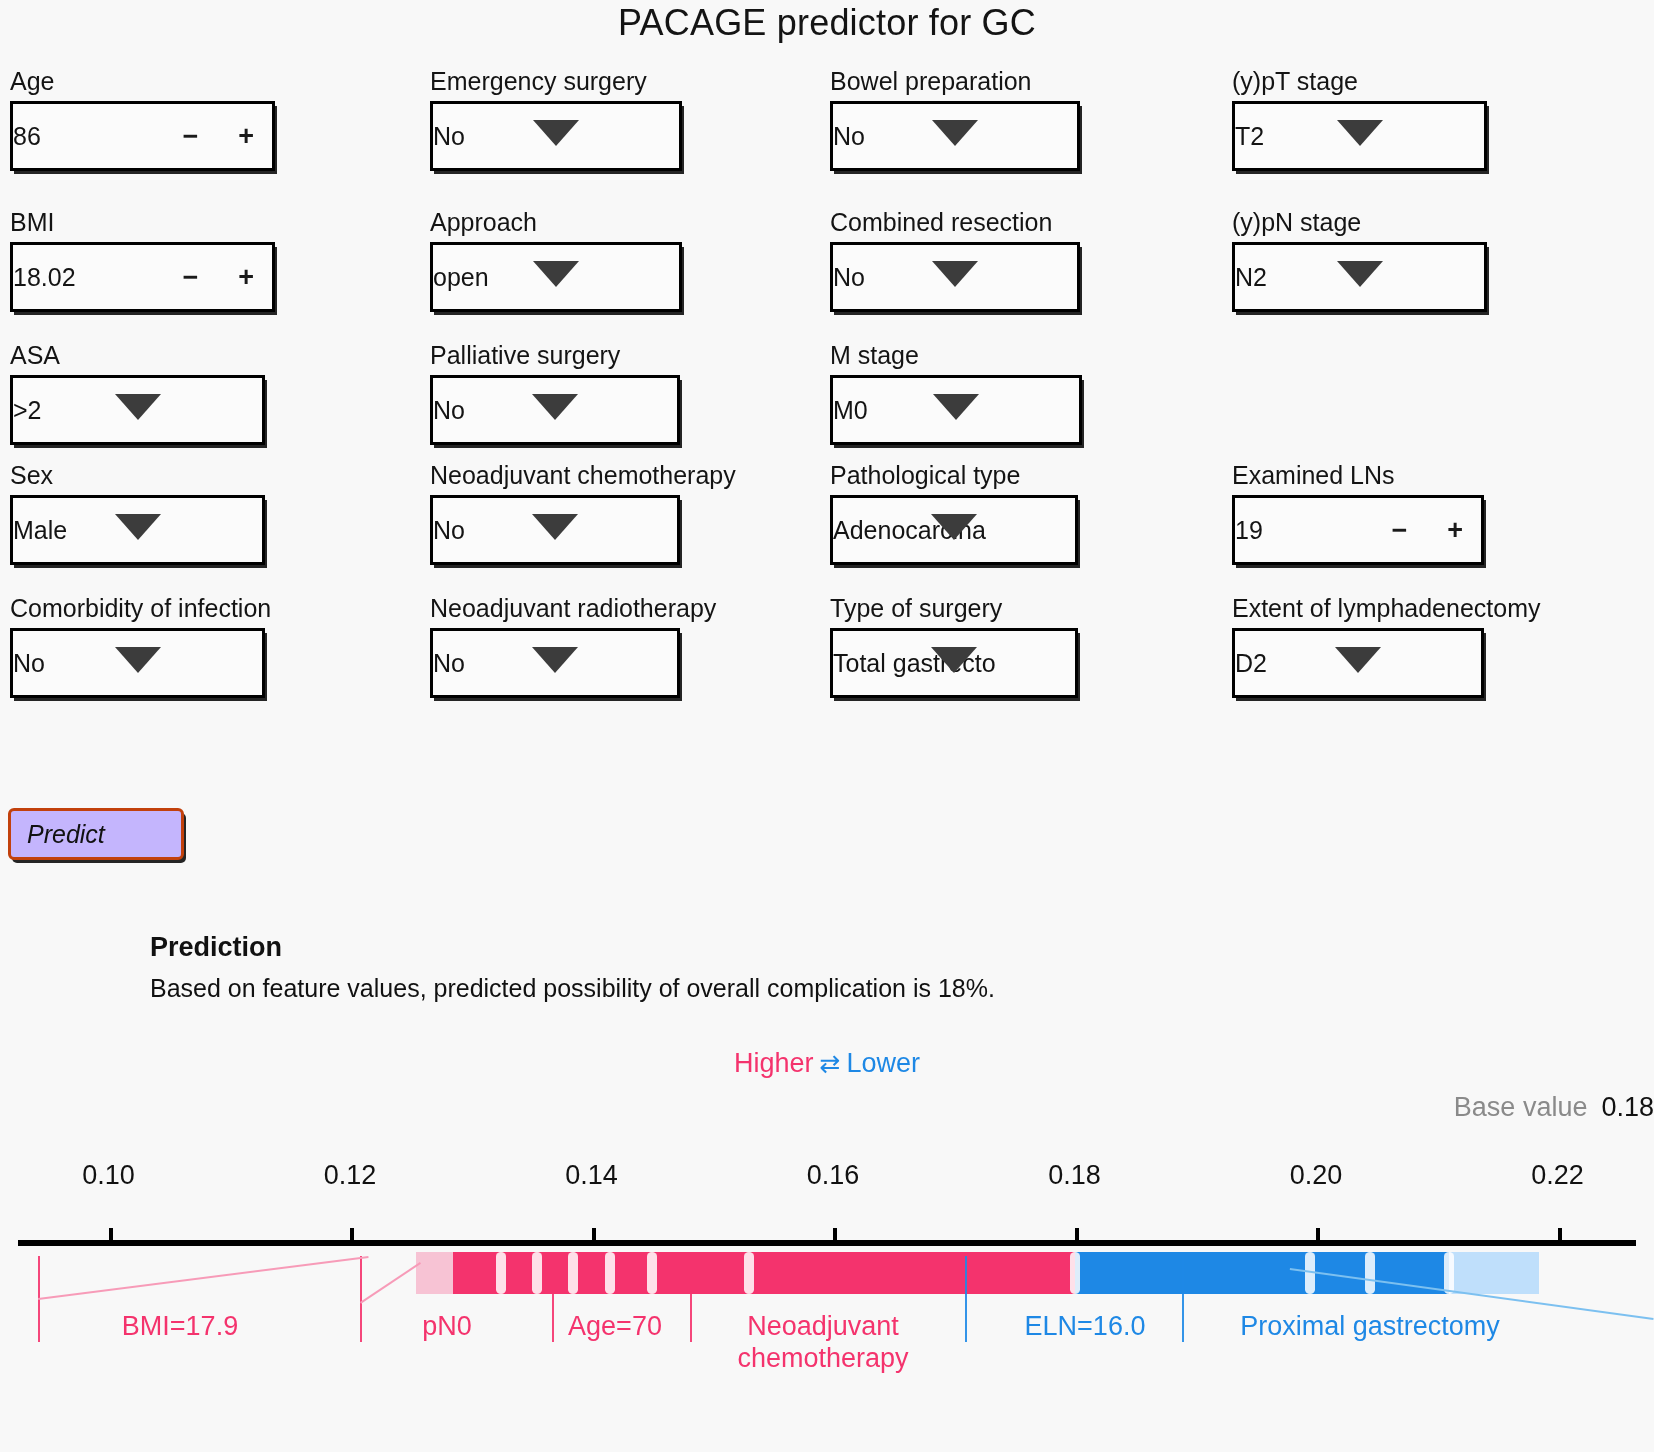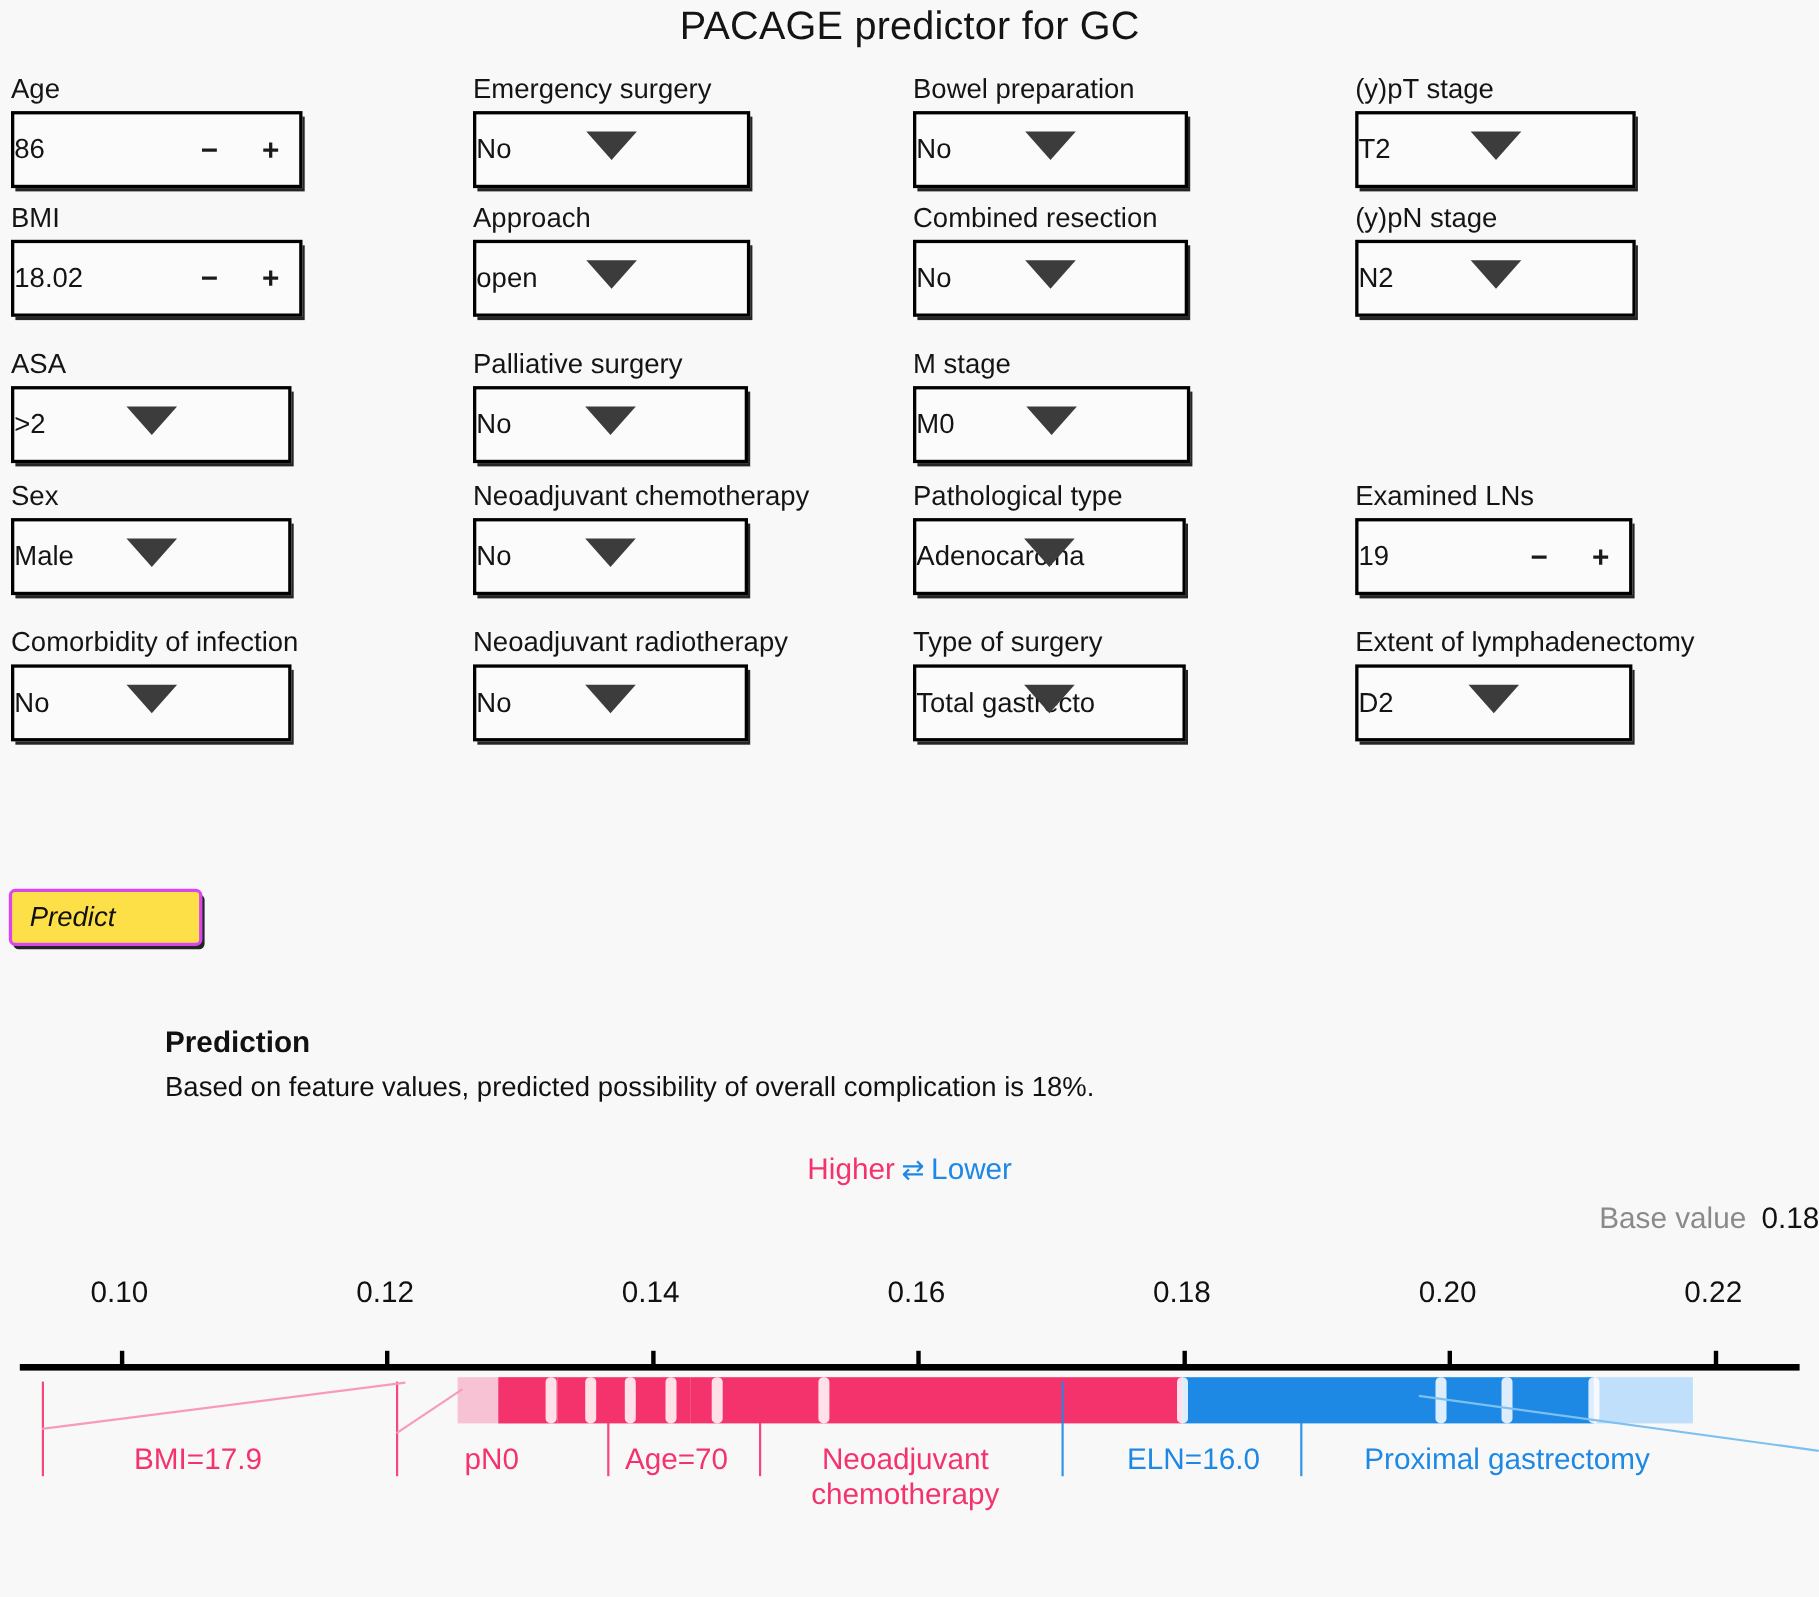--- a/index.html
+++ b/index.html
@@ -104,23 +104,23 @@
   .w255 { width: 255px; }
   .w250 { width: 250px; }
   .w252 { width: 252px; }
   .w248 { width: 248px; }
 
   
   .predict-btn {
     position: absolute;
     left: 8px; top: 808px;
     width: 176px; height: 52px;
-    border: 3px solid #d946ef;
+    border: 3px solid #c2410c;
     border-radius: 6px;
-    background: #fde047;
+    background: #c4b5fd;
     box-shadow: 3px 4px 0 -1px rgba(0,0,0,0.85);
     display: flex; align-items: center;
     font-style: italic;
     font-size: 25px;
     padding-left: 16px;
     color: #111;
     cursor: pointer;
   }
 
   
@@ -247,21 +247,21 @@
       <div class="field">
         <div class="field-label">(y)pT stage</div>
         <div class="control select-box w255">
           <span class="value">T2</span>
           <span class="caret"><span class="caret-tri"></span></span>
         </div>
       </div>
     </div>
   </div>
 
-  <div class="form-row" style="margin-top:12px">
+  <div class="form-row" style="margin-top:36px">
     <div class="form-col c0">
       <div class="field">
         <div class="field-label">BMI</div>
         <div class="control spin-box w265">
           <span class="value">18.02</span>
           <span class="spin-ops">
             <span>−</span>
             <span>+</span>
           </span>
         </div>

